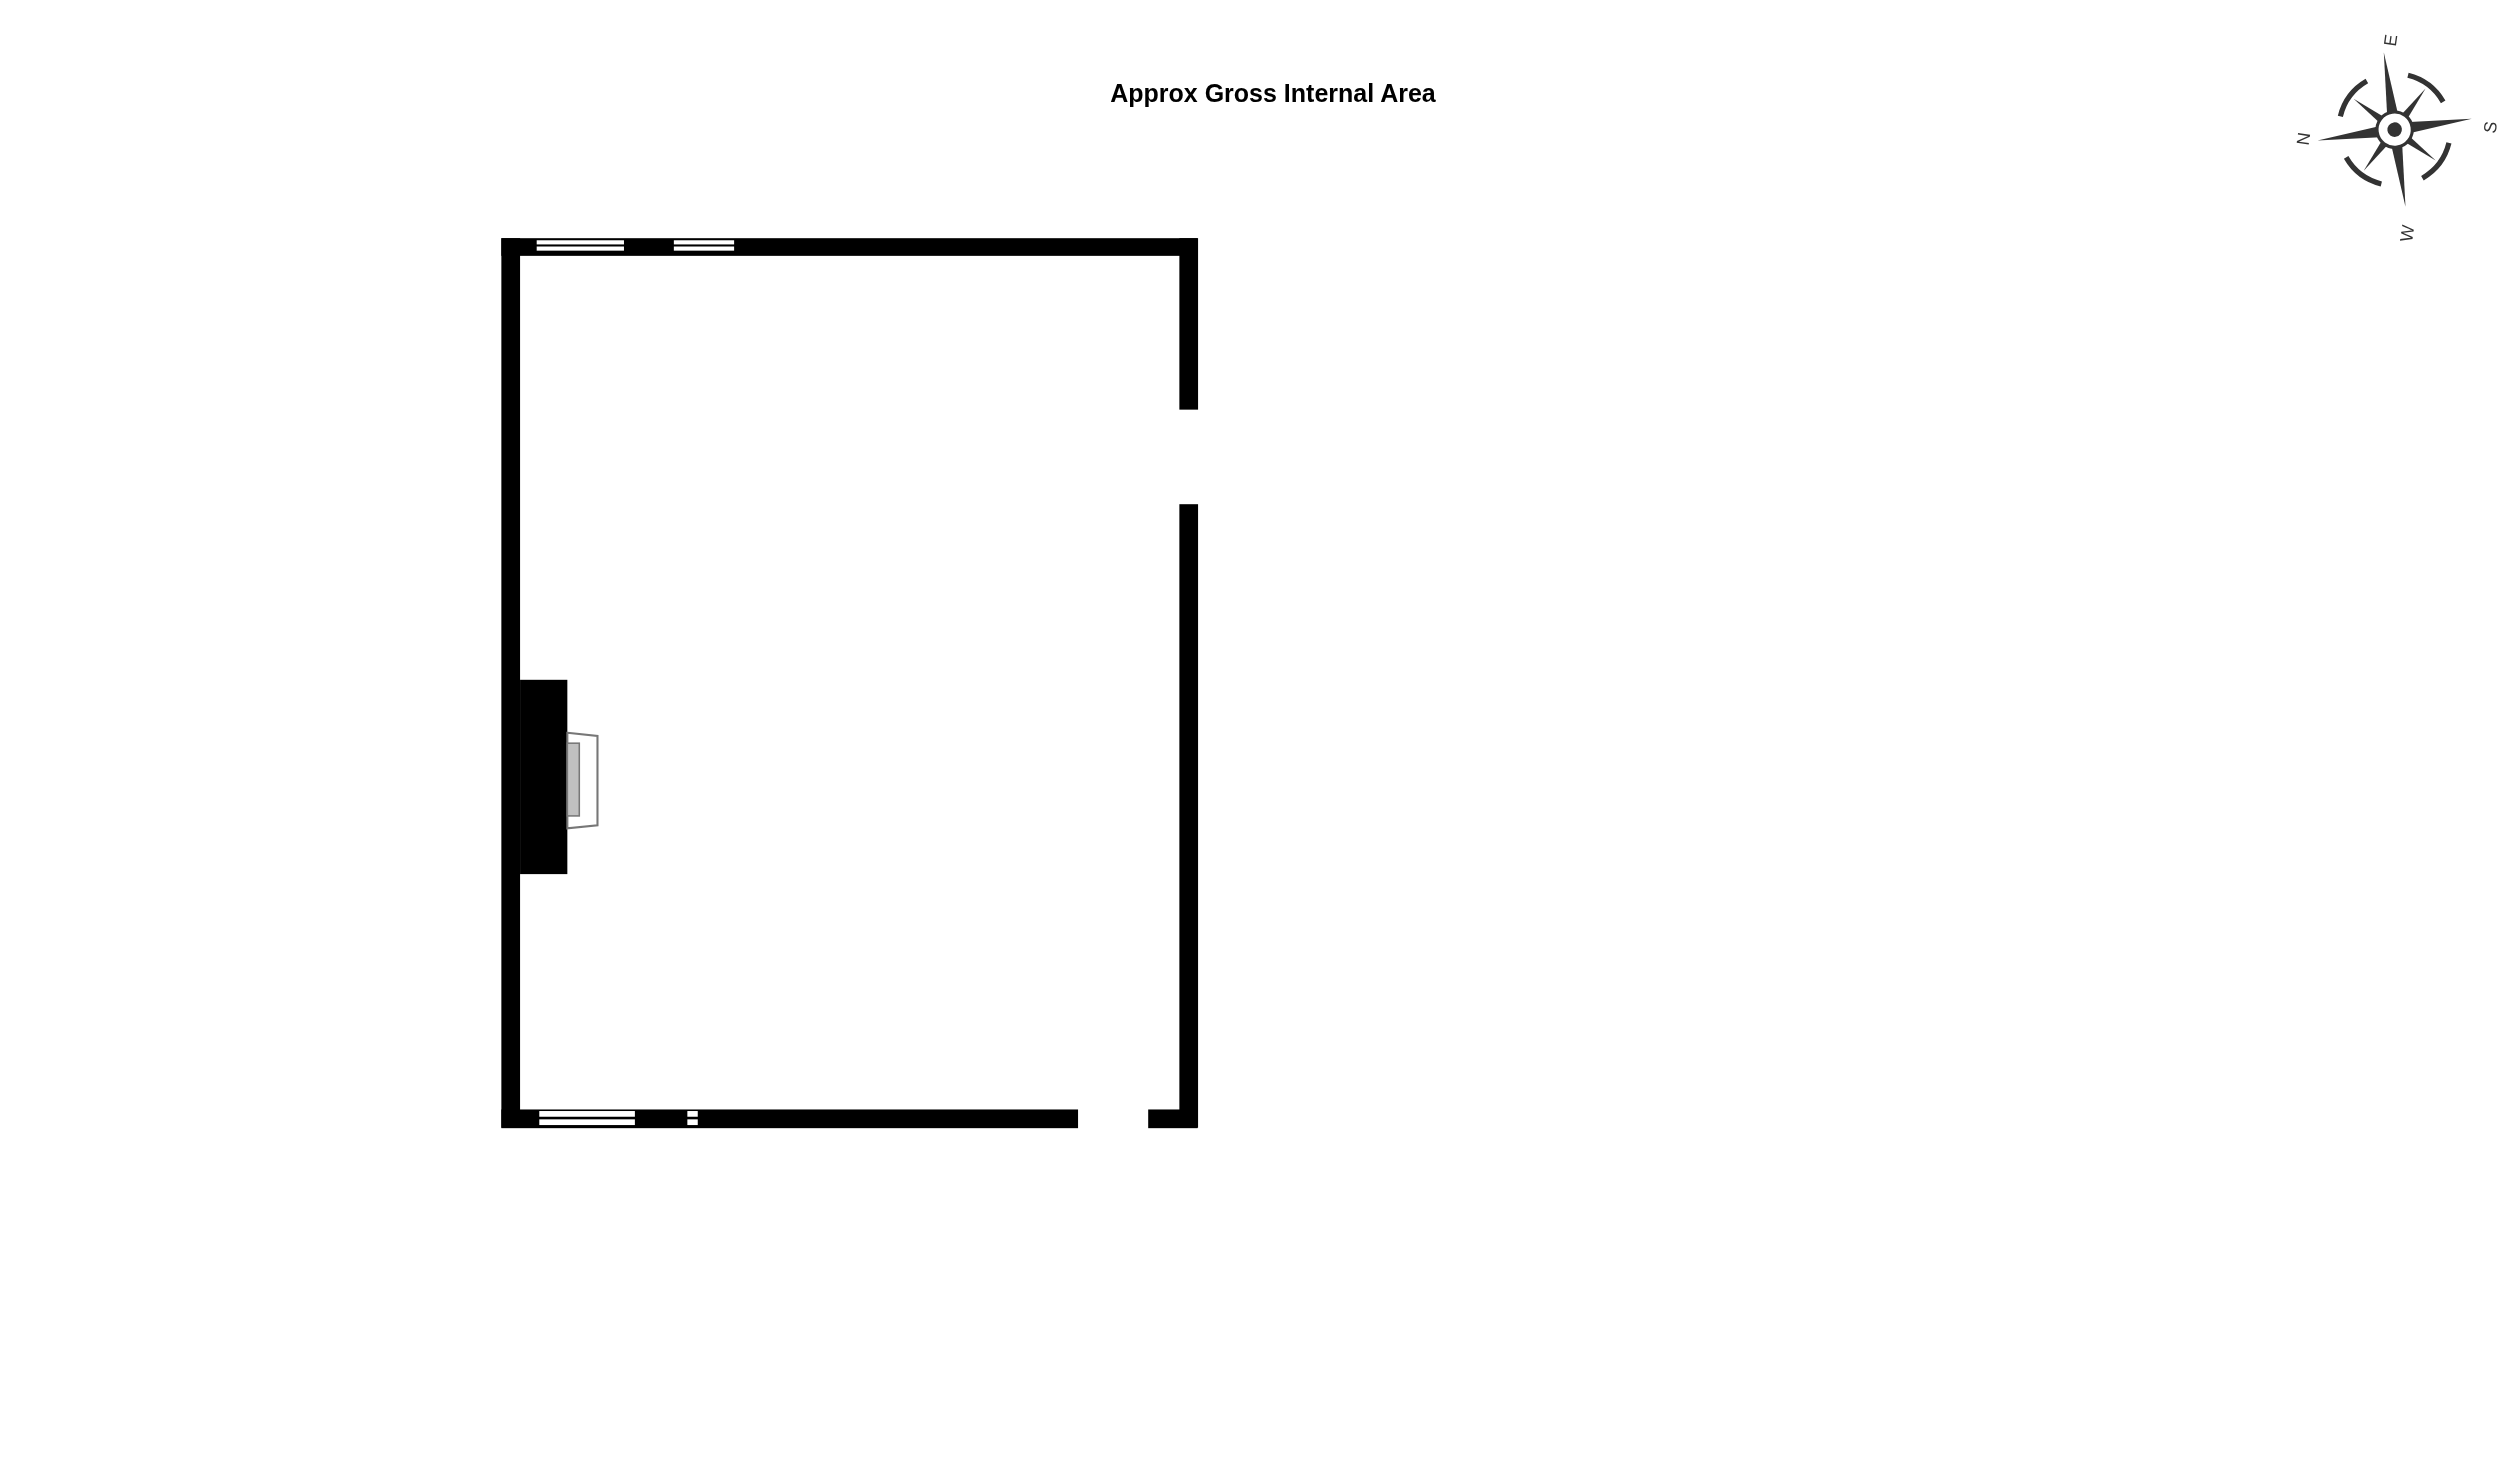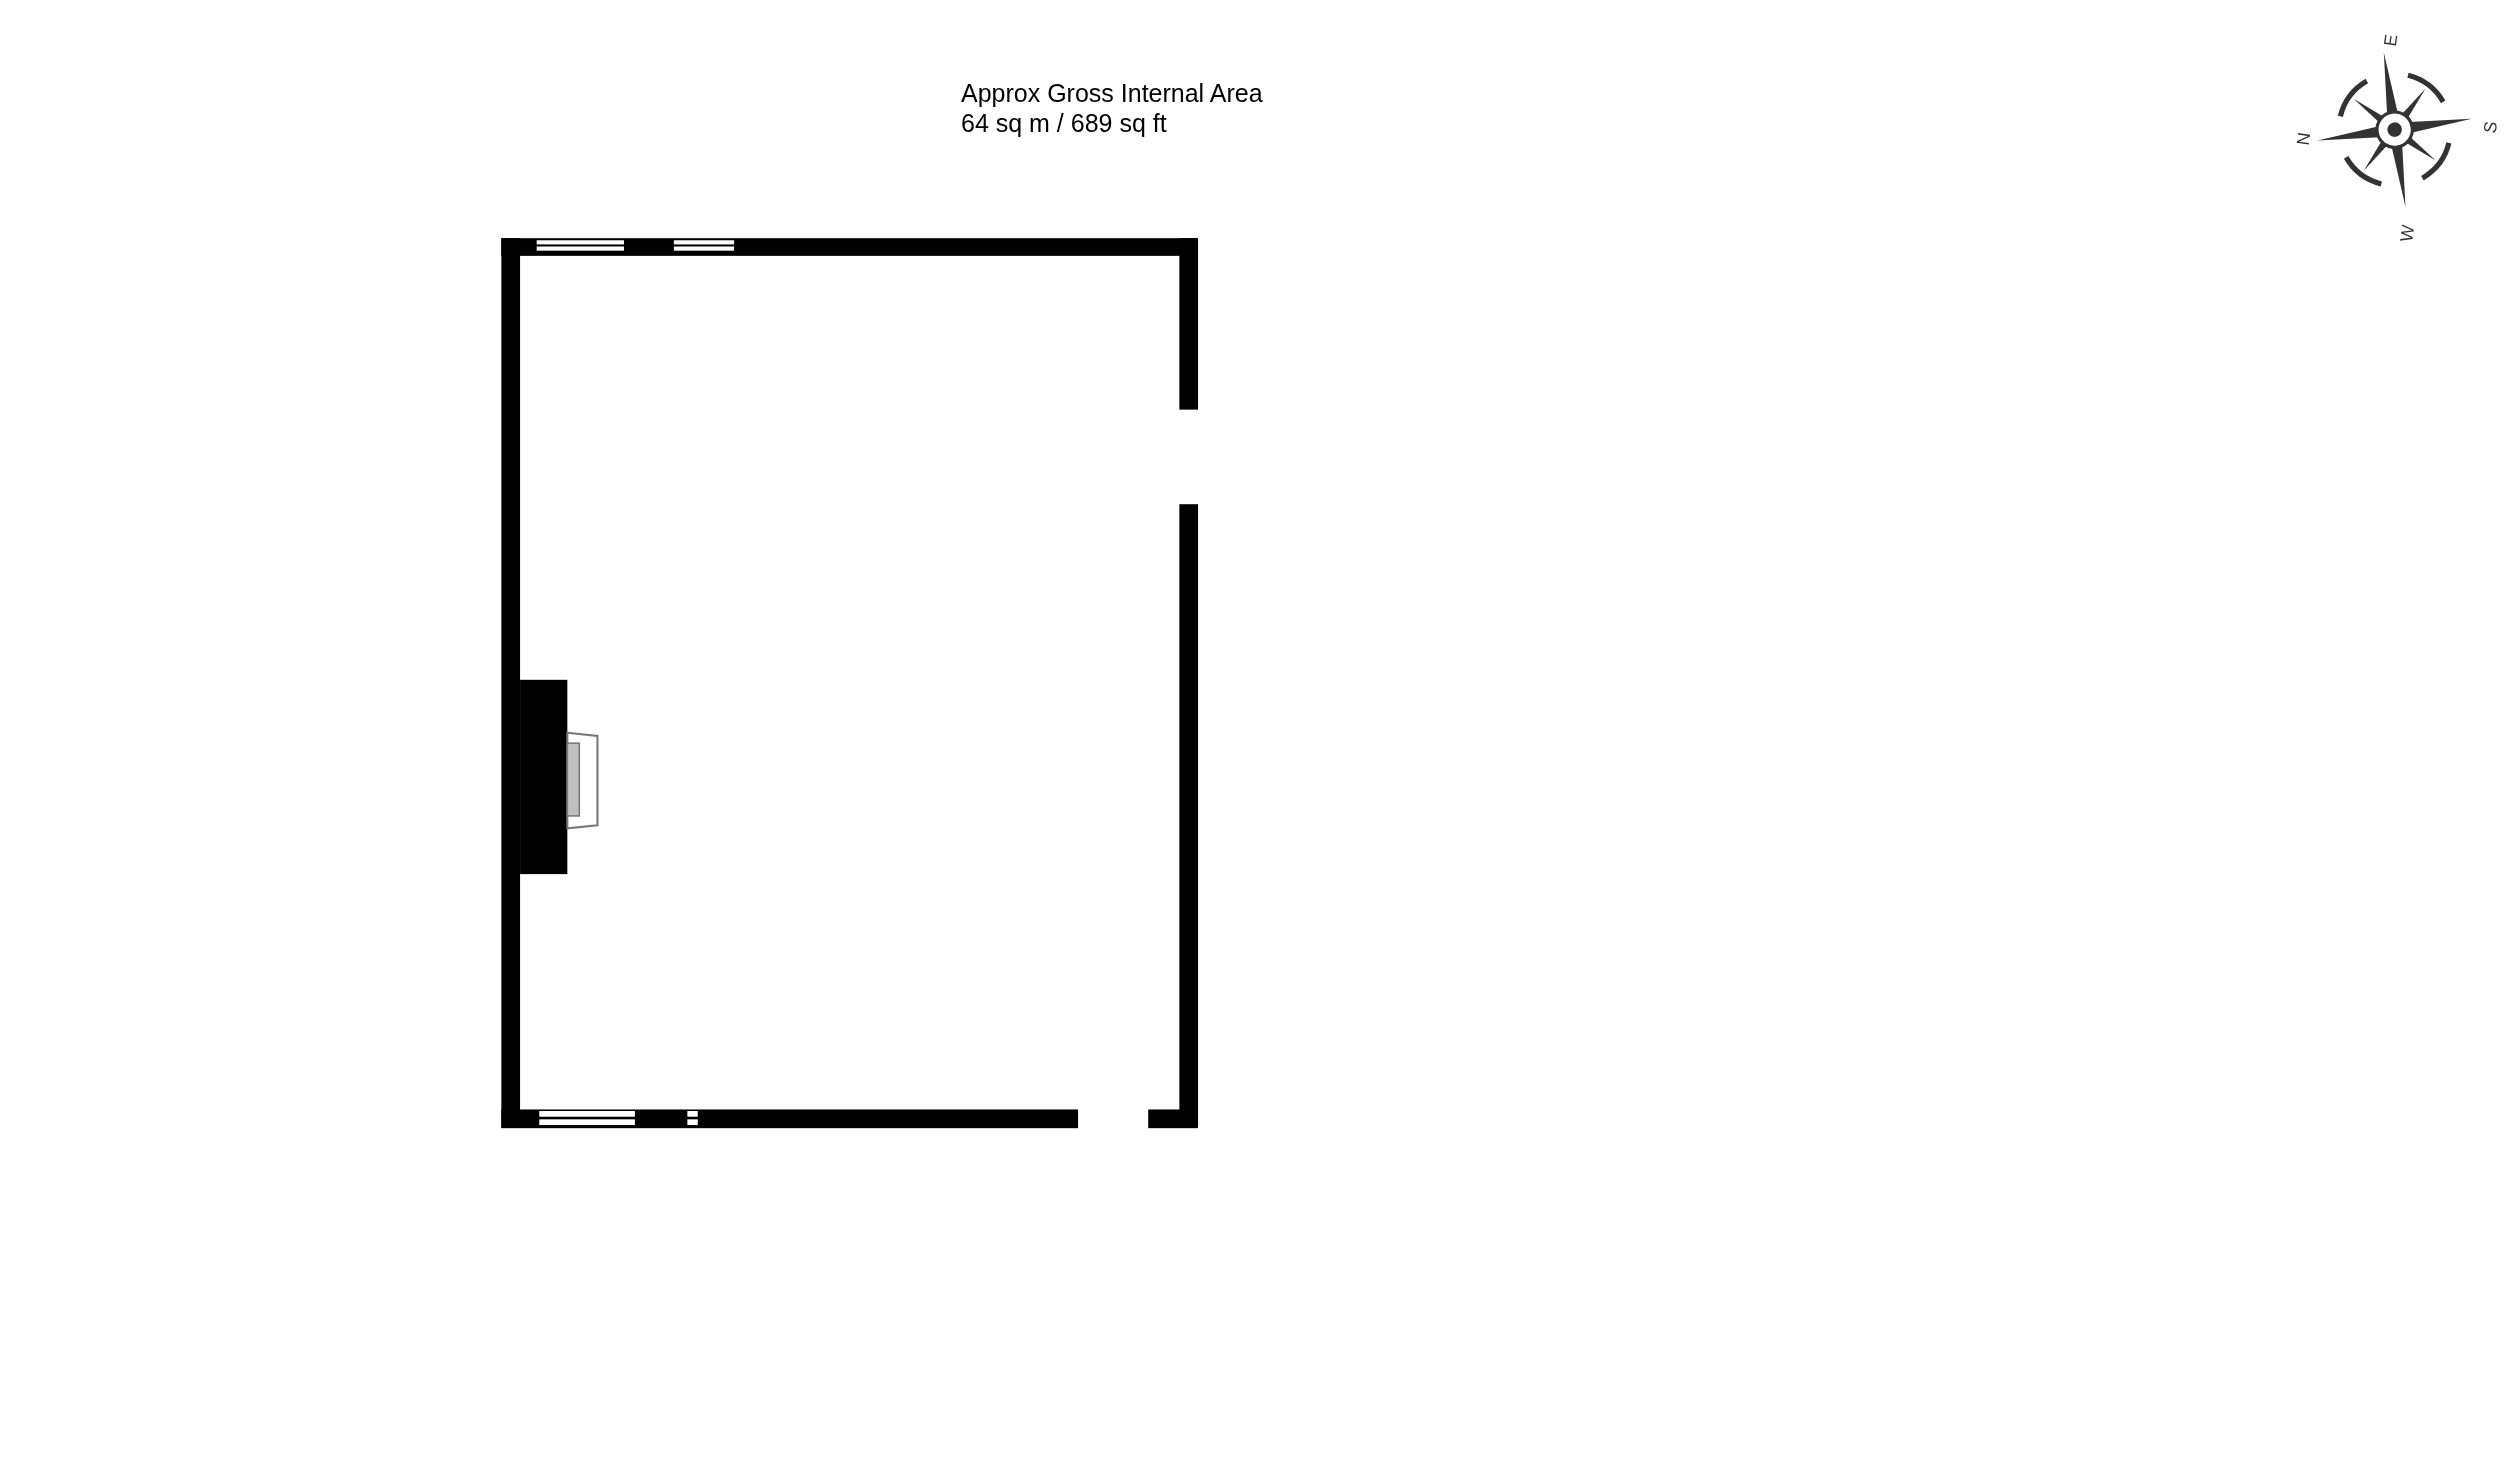--- a/index.html
+++ b/index.html
@@ -1,29 +1,28 @@
 <!DOCTYPE html>
 <html style="font-size:8.3px"><head>
 <meta charset="utf-8">
 <style>
   html, body { margin: 0; padding: 0; background: #ffffff; }
   body { width: 2512px; height: 1463px; position: relative; overflow: hidden; font-family: "Liberation Sans", sans-serif; color: #000; }
   svg.plan { position: absolute; left: 0; top: 0; width: 2512px; height: 1463px; }
   .wall { fill: #000; }
   .win { fill: #fff; }
   .fixture { fill: none; stroke: #777; stroke-width: 4; }
-  .header { position: absolute; left: 961px; top: 78px; width: 624px; font-weight: normal; font-size: 25px; line-height: 1.2; }
+  .header { position: absolute; left: 961px; top: 78px; width: 624px; text-align: center; font-weight: bold; font-size: 25px; line-height: 1.2; }
   .compass { position: absolute; left: 2276px; top: 31px; width: 229px; height: 218px; }
 </style>
 </head>
 <body>
 
 <div class="header">
   <div>Approx Gross Internal Area</div>
-  <div>64 sq m / 689 sq ft</div>
 </div>
 
 <div class="compass">
   <svg width="229" height="218" viewBox="0 0 440 420">
     <g transform="translate(228,190) rotate(-8)">
       <path d="M -100 -40 A 108 108 0 0 1 -40 -100" stroke="#333" stroke-width="10" fill="none"></path>
       <path d="M 40 -100 A 108 108 0 0 1 100 -40" stroke="#333" stroke-width="10" fill="none"></path>
       <path d="M 100 40 A 108 108 0 0 1 40 100" stroke="#333" stroke-width="10" fill="none"></path>
       <path d="M -40 100 A 108 108 0 0 1 -100 40" stroke="#333" stroke-width="10" fill="none"></path>
       <polygon points="0,-150 12,-12 0,0 -12,-12" fill="#333"></polygon>

